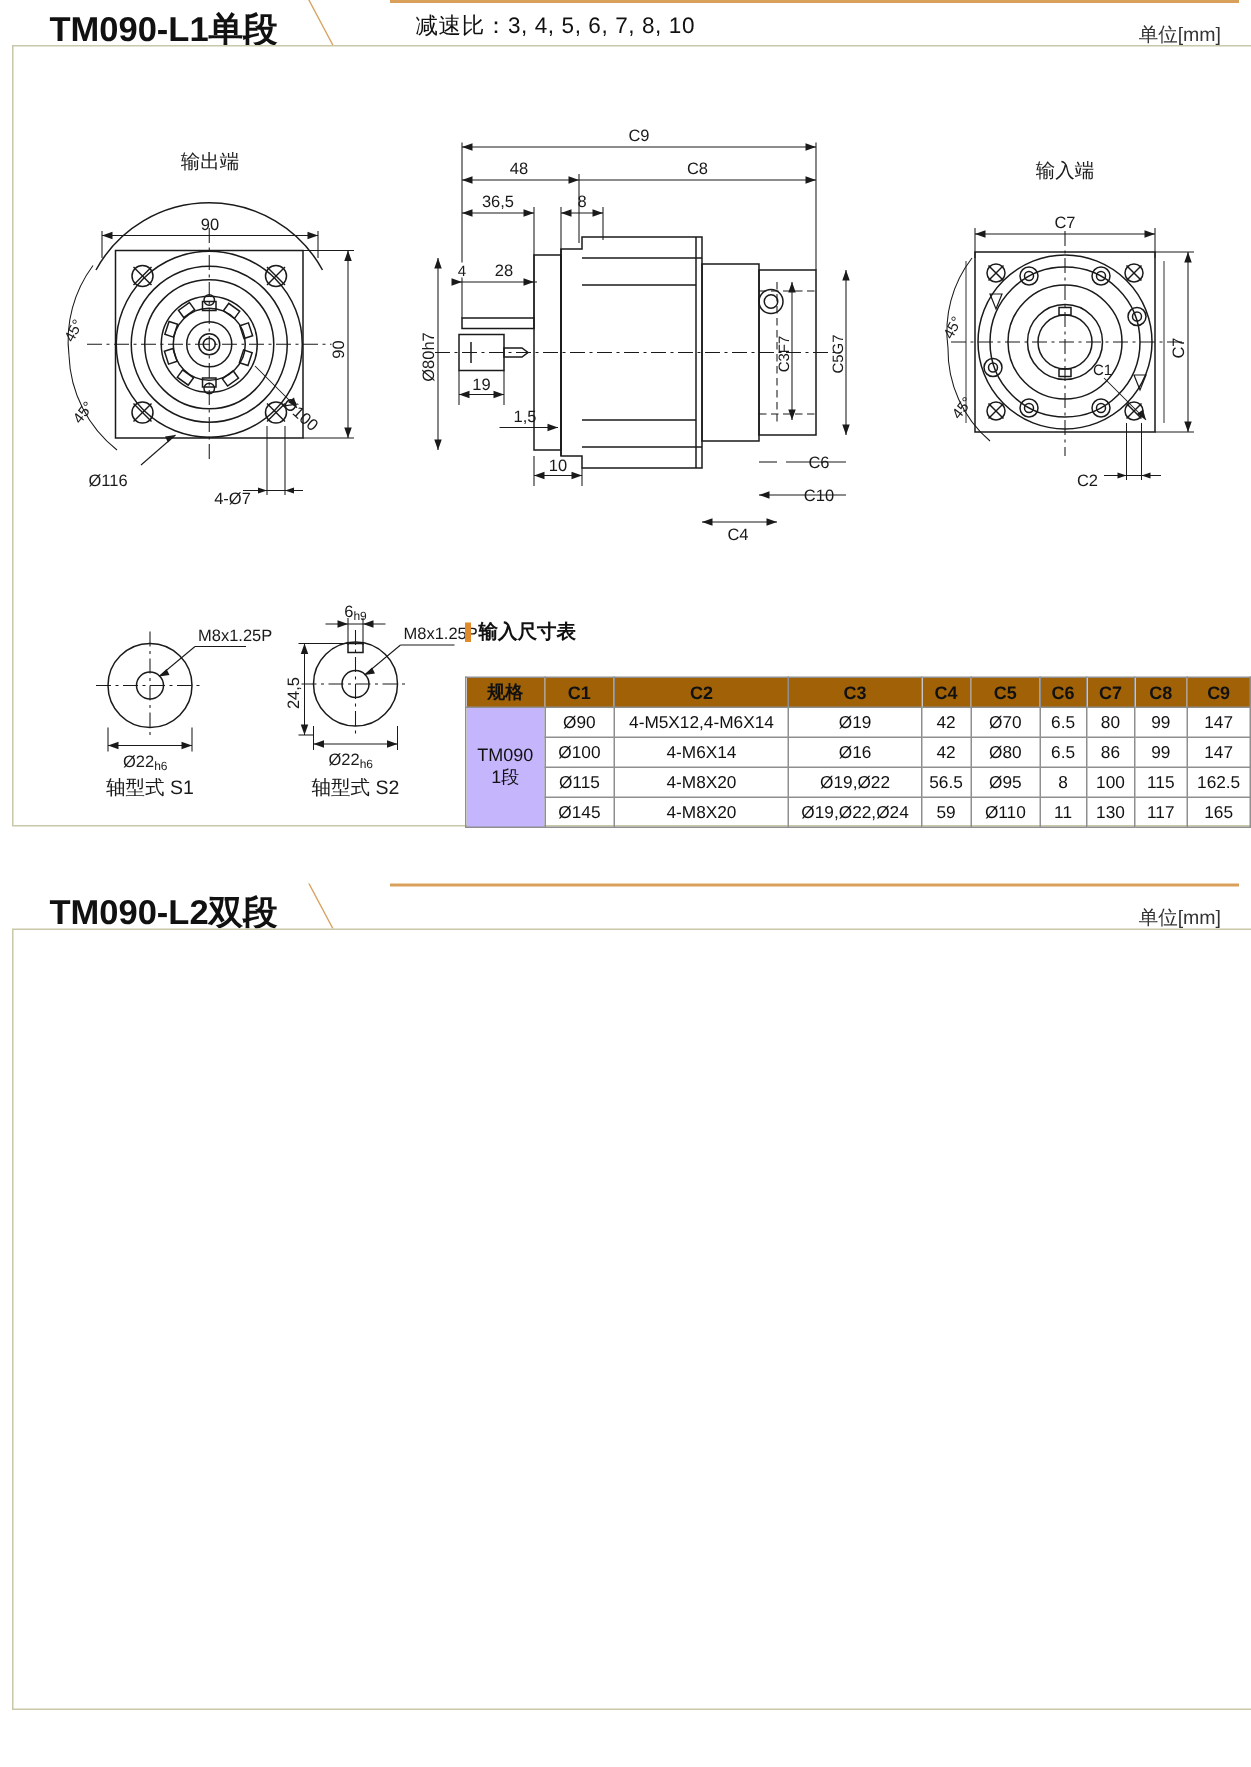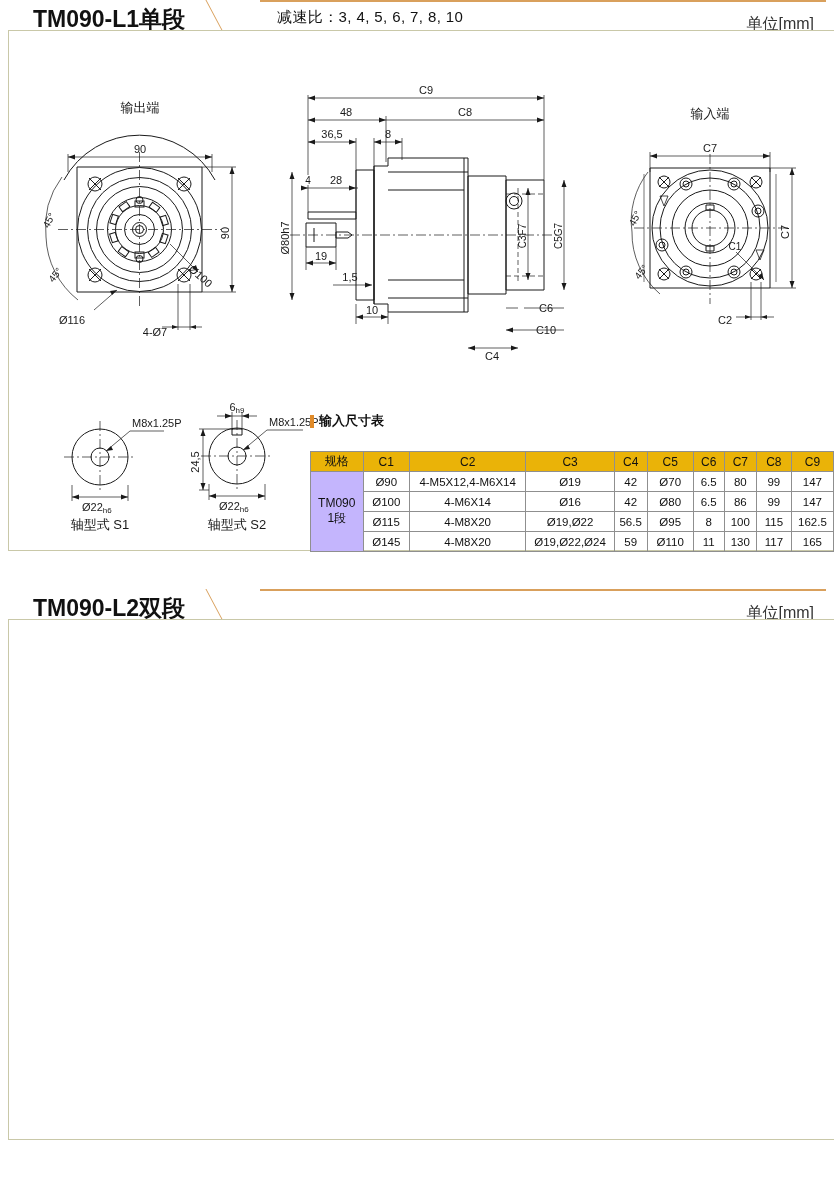--- a/index.html
+++ b/index.html
@@ -28,42 +28,42 @@
     transform:skewX(28deg);
   }
   .title-topline{
     position:absolute;left:260px;top:0px;width:566px;height:1.5px;background:#d9a05c;
   }
   .ratio-text{
     position:absolute;left:277px;top:8px;font-size:15px;color:#111;white-space:nowrap;
     letter-spacing:.4px;
   }
   .unit-text{
-    position:absolute;right:20px;top:14px;font-size:16px;color:#333;white-space:nowrap;
+    position:absolute;right:20px;top:14px;font-size:13px;color:#333;white-space:nowrap;
   }
   .drawing{position:absolute;}
   svg{display:block;overflow:visible;}
   .tbl-wrap{position:absolute;}
   .tbl-head-label{
     font-size:13px;font-weight:bold;color:#111;margin-bottom:21px;white-space:nowrap;
     display:flex;align-items:center;
   }
   .tbl-head-label .bar{
     display:inline-block;width:4px;height:13px;background:#e08b2a;margin-right:5px;
   }
   table.dims{
     border-collapse:collapse;font-size:11.5px;color:#111;
     font-family:"Liberation Sans","DejaVu Sans",sans-serif;
     table-layout:fixed;
   }
   table.dims th,table.dims td{
     border:1px solid #8f8f8f;text-align:center;padding:1px 2px;height:17px;
     white-space:nowrap;overflow:hidden;
   }
-  table.dims thead th{background:#eab308;font-weight:normal;font-size:12px;}
+  table.dims thead th{background:#a16207;font-weight:bold;font-size:12px;}
   table.dims td.spec{background:#c4b5fd;font-size:12px;}
   .c1{width:42px}.c2{width:112px}.c3{width:84px}.c4{width:28px}.c5{width:42px}
   .c6{width:26px}.c7{width:28px}.c8{width:30px}.c9{width:38px}.c10{width:30px}
   .cspec{width:48px}
 </style>
 </head>
 <body>
 
 <div class="section" style="top:0">
 

